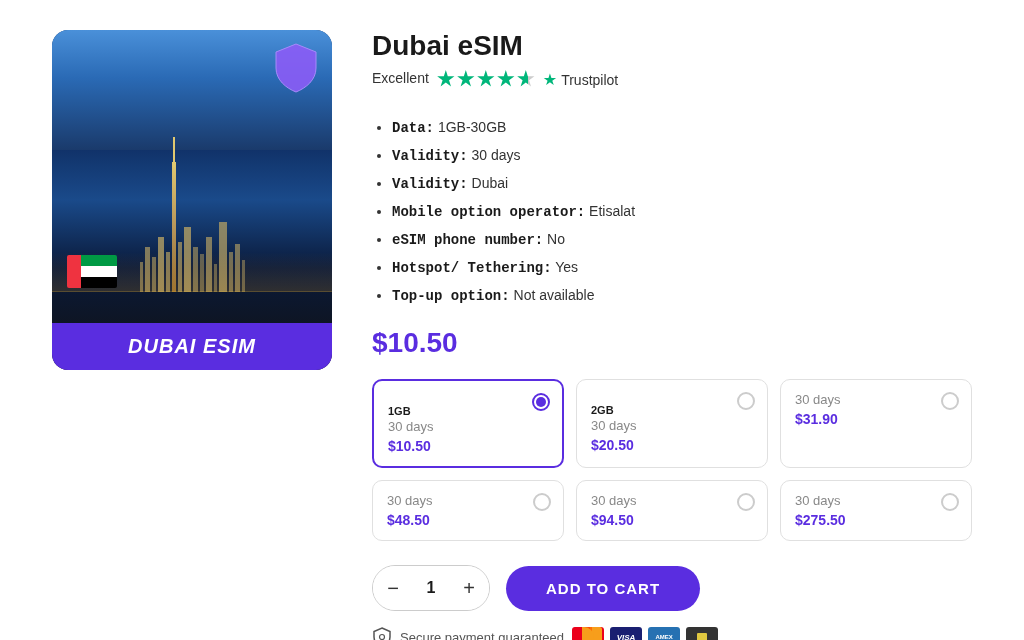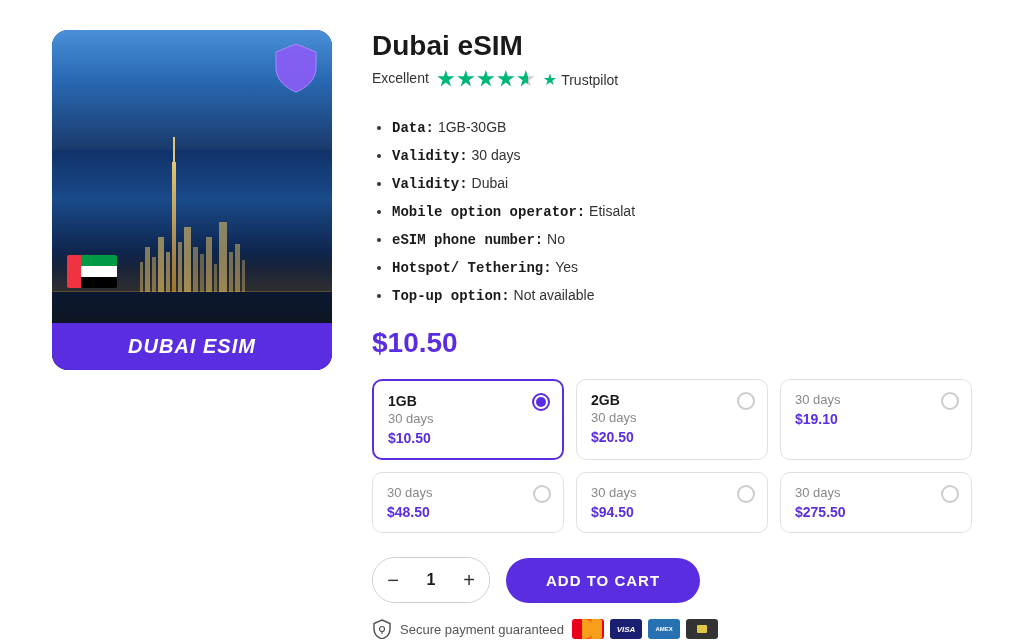--- a/index.html
+++ b/index.html
@@ -154,24 +154,25 @@
       padding: 12px 14px;
       cursor: pointer;
       position: relative;
       background: #fff;
     }
     .plan-card.selected {
       border-color: #5a2de0;
       border-width: 2px;
     }
     .plan-card .plan-data {
-      font-size: 14px;
+      font-size: 11px;
       font-weight: 700;
       color: #1a1a1a;
       margin-bottom: 2px;
+      margin-top: 12px;
     }
     .plan-card .plan-days {
       font-size: 13px;
       color: #888;
       margin-bottom: 4px;
     }
     .plan-card .plan-price {
       font-size: 14px;
       font-weight: 600;
       color: #5a2de0;
@@ -370,21 +371,21 @@
 
       <div class="plan-card">
         <div class="plan-data">2GB</div>
         <div class="plan-days">30 days</div>
         <div class="plan-price">$20.50</div>
         <div class="plan-radio unchecked"></div>
       </div>
 
       <div class="plan-card">
         <div class="plan-days">30 days</div>
-        <div class="plan-price">$19.10</div>
+        <div class="plan-price">$31.90</div>
         <div class="plan-radio unchecked"></div>
       </div>
 
       <div class="plan-card">
         <div class="plan-days">30 days</div>
         <div class="plan-price">$48.50</div>
         <div class="plan-radio unchecked"></div>
       </div>
 
       <div class="plan-card">

